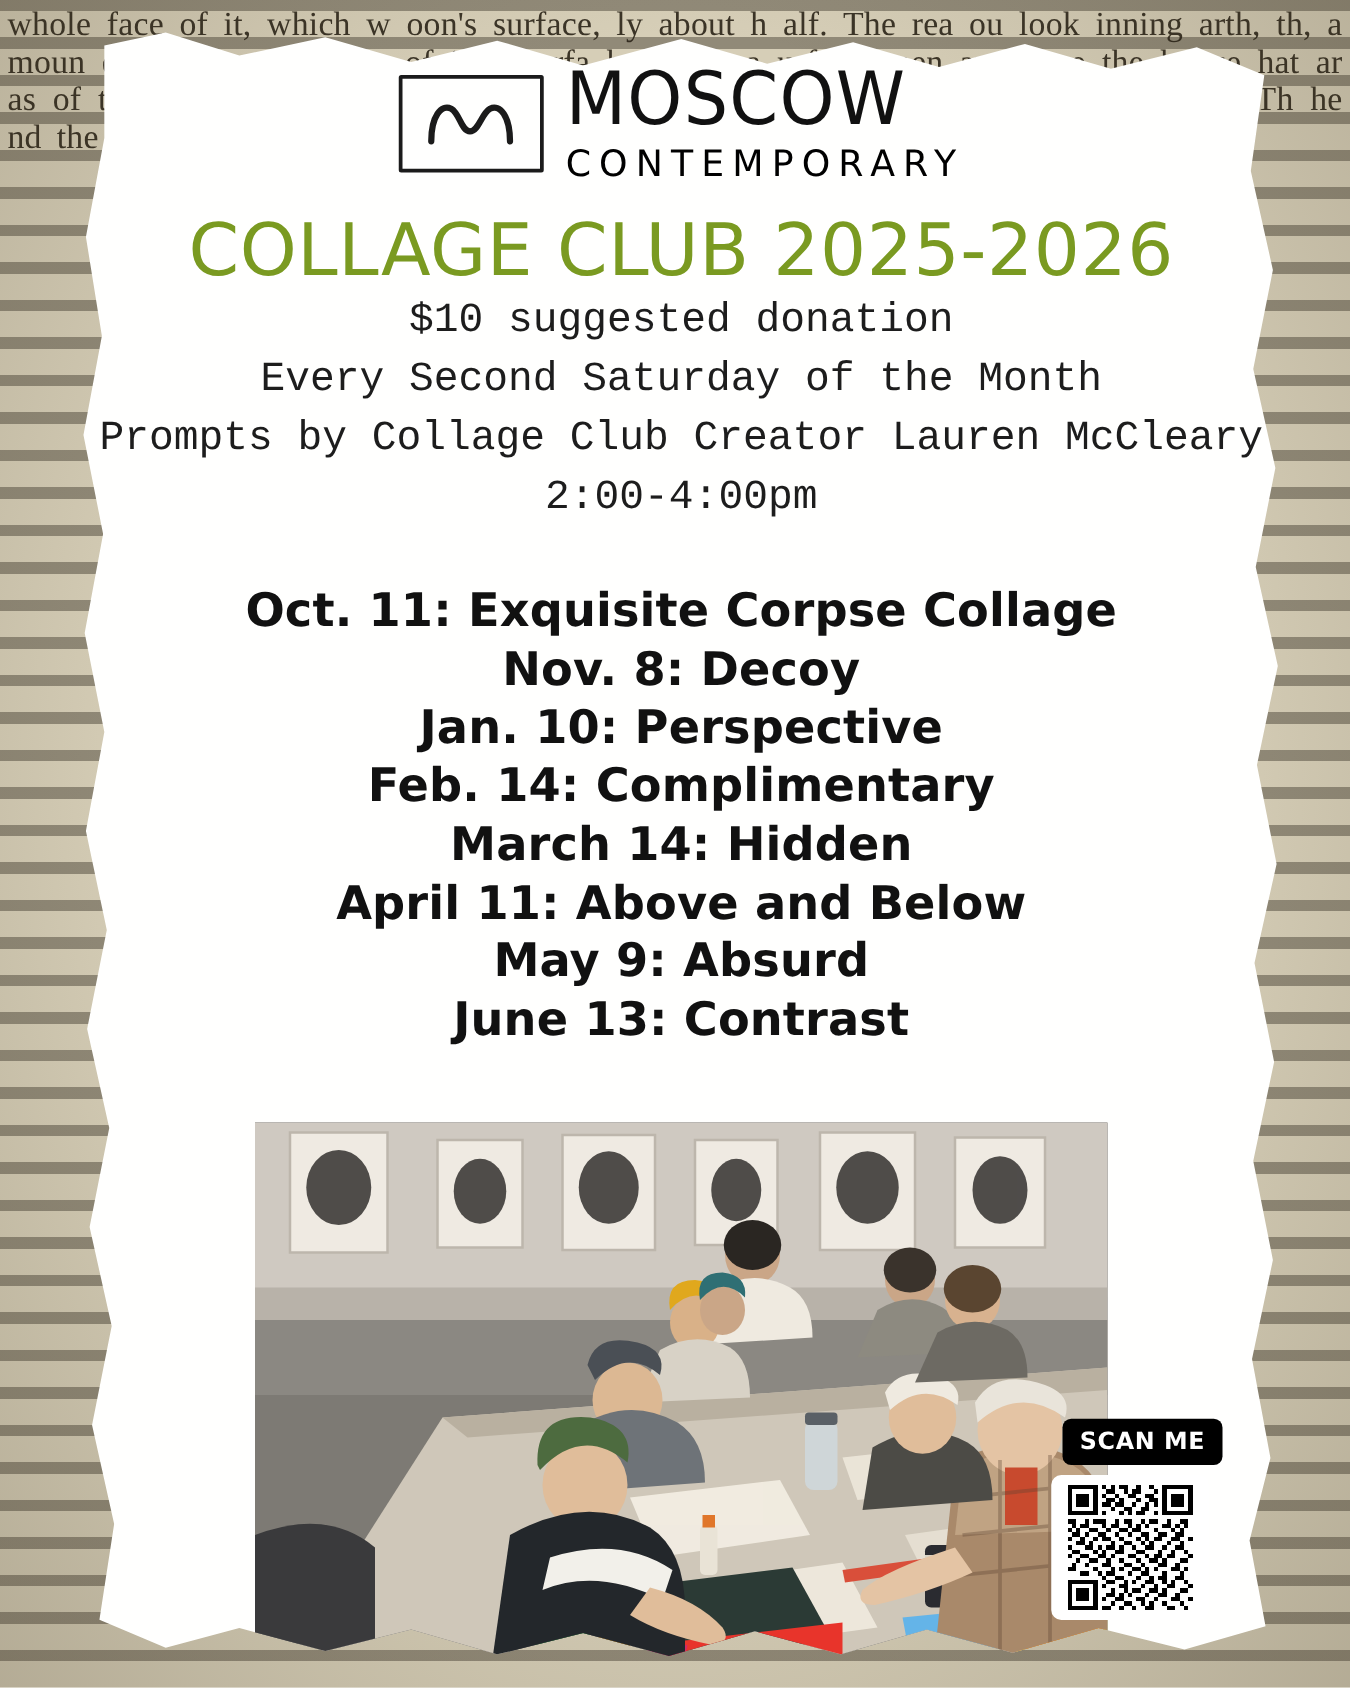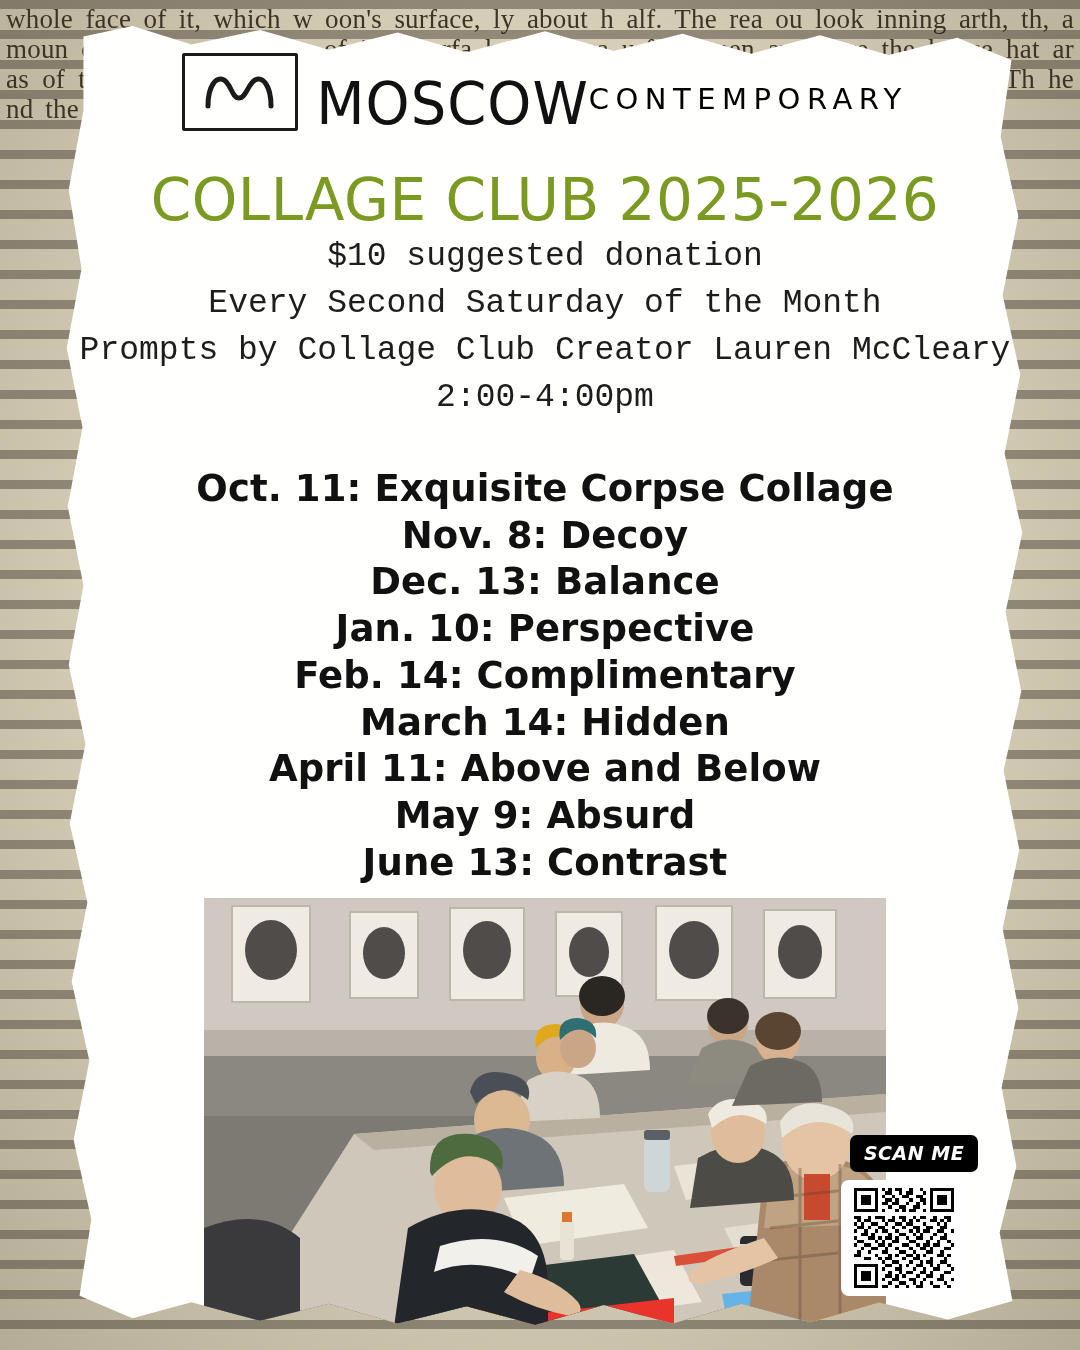--- a/index.html
+++ b/index.html
@@ -104,23 +104,22 @@
     height: 72px;
     border: 3px solid #1b1b1b;
     border-radius: 2px;
     display: flex;
     align-items: center;
     justify-content: center;
   }
   .logo-mark svg { display:block; }
   .logo-text {
     display: flex;
-    flex-direction: row;
+    flex-direction: column;
     line-height: 1;
-    margin-top: 24px;
   }
   .logo-text .l1 {
     font-size: 56px;
     letter-spacing: 1px;
     color: #111;
     font-weight: 400;
     font-family: "DejaVu Sans", sans-serif;
     transform: scaleY(1.05);
   }
   .logo-text .l2 {
@@ -194,21 +193,20 @@
     color: #fff;
     font-size: 19px;
     font-weight: bold;
     letter-spacing: 0.5px;
     padding: 7px 10px 8px;
     border-radius: 7px;
     text-align: center;
     width: 108px;
     margin-left: 9px;
     font-family: "DejaVu Sans", sans-serif;
-    font-style: italic;
   }
   .qr-box {
     margin-top: 8px;
     width: 126px;
     height: 116px;
     background: #fff;
     border-radius: 8px;
     padding: 8px;
     box-sizing: border-box;
     display:flex;
@@ -245,21 +243,20 @@
       <div class="subtitle-block">
         <div>$10 suggested donation</div>
         <div>Every Second Saturday of the Month</div>
         <div>Prompts by Collage Club Creator Lauren McCleary</div>
         <div>2:00-4:00pm</div>
       </div>
 
       <div class="schedule">
         <div>Oct. 11: Exquisite Corpse Collage</div>
         <div>Nov. 8: Decoy</div>
-        <div>Dec. 13: Balance</div>
         <div>Jan. 10:  Perspective</div>
         <div>Feb. 14: Complimentary</div>
         <div>March 14: Hidden</div>
         <div>April 11: Above and Below</div>
         <div>May 9: Absurd</div>
         <div>June 13: Contrast</div>
       </div>
 
       <div class="photo">
         <svg width="682" height="443" viewBox="0 0 682 443" aria-hidden="true">

